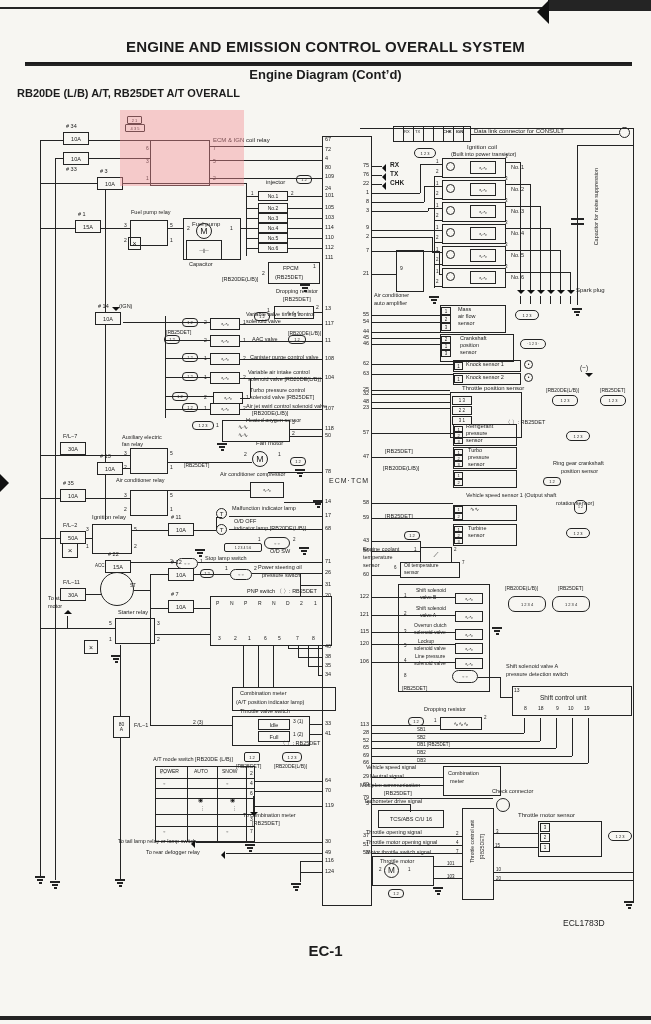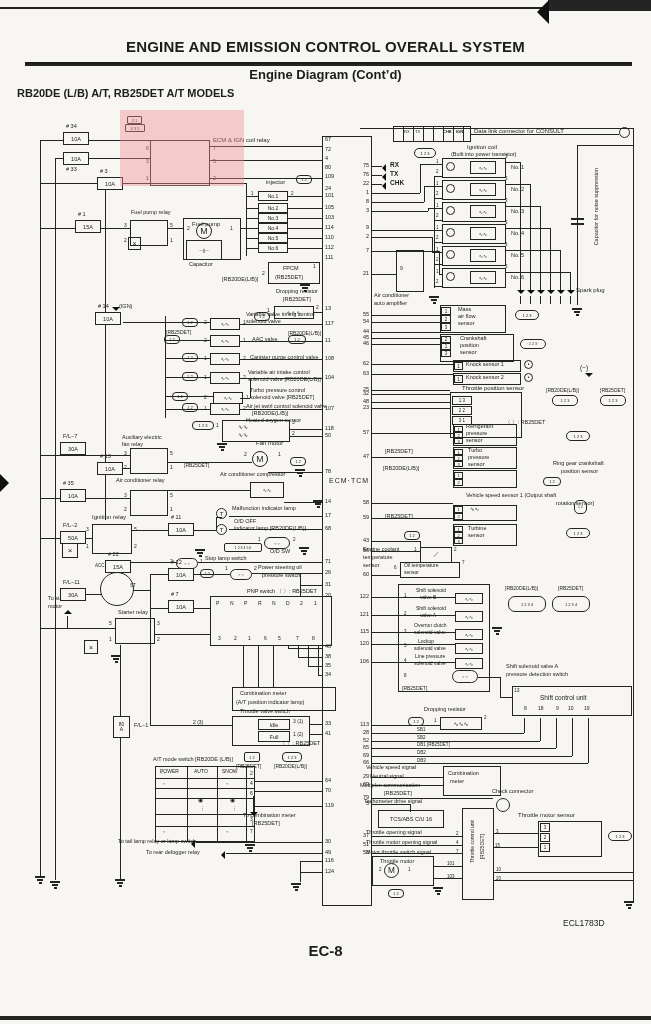--- a/index.html
+++ b/index.html
@@ -24,21 +24,21 @@
   #hl{position:absolute;left:120px;top:110px;width:124px;height:76px;
       background:rgba(242,140,148,.42);z-index:60;pointer-events:none;}
   #cv{position:absolute;inset:0;}
 </style>
 </head>
 <body>
 
 <div class="hdr-title">ENGINE AND EMISSION CONTROL OVERALL SYSTEM</div>
 <div class="hdr-rule"></div>
 <div class="hdr-sub">Engine Diagram (Cont’d)</div>
-<div class="hdr-models">RB20DE (L/B) A/T, RB25DET A/T MODELS</div>
+<div class="hdr-models">RB20DE (L/B) A/T, RB25DET A/T OVERALL</div>
 
 <div id="cv">
     <div class="wire" style="left: 0px; top: 7px; width: 651px; height: 2px;"></div>
     <div class="wire" style="left: 548px; top: 0px; width: 103px; height: 11px;"></div>
     <div class="wire" style="left: 0px; top: 1016px; width: 651px; height: 4px;"></div>
     <div class="wire" style="left: 25px; top: 64px; width: 607px; height: 2px;"></div>
     <div class="wire" style="left: 40px; top: 140px; width: 1px; height: 736px;"></div>
     <div class="wire" style="left: 55px; top: 158px; width: 1px; height: 722px;"></div>
     <div class="wire" style="left: 105px; top: 183px; width: 1px; height: 337px;"></div>
     <div class="wire" style="left: 165px; top: 316px; width: 1px; height: 102px;"></div>
@@ -881,14 +881,14 @@
     <div class="lbl" style="left: 352px; top: 774px; font-size: 5.5px; width: 17px; text-align: right;">29</div>
     <div class="lbl" style="left: 352px; top: 782px; font-size: 5.5px; width: 17px; text-align: right;">39</div>
     <div class="lbl" style="left: 352px; top: 795px; font-size: 5.5px; width: 17px; text-align: right;">79</div>
     <div class="lbl" style="left: 352px; top: 801px; font-size: 5.5px; width: 17px; text-align: right;">5</div>
     <div class="lbl" style="left: 352px; top: 833px; font-size: 5.5px; width: 17px; text-align: right;">37</div>
     <div class="lbl" style="left: 352px; top: 842px; font-size: 5.5px; width: 17px; text-align: right;">51</div>
     <div class="lbl" style="left: 352px; top: 850px; font-size: 5.5px; width: 17px; text-align: right;">53</div>
   </div>
 <div id="hl"></div>
 
-<div class="ftr-page">EC-8</div>
+<div class="ftr-page">EC-1</div>
 <div class="ftr-code">ECL1783D</div>
 
 </body></html>

